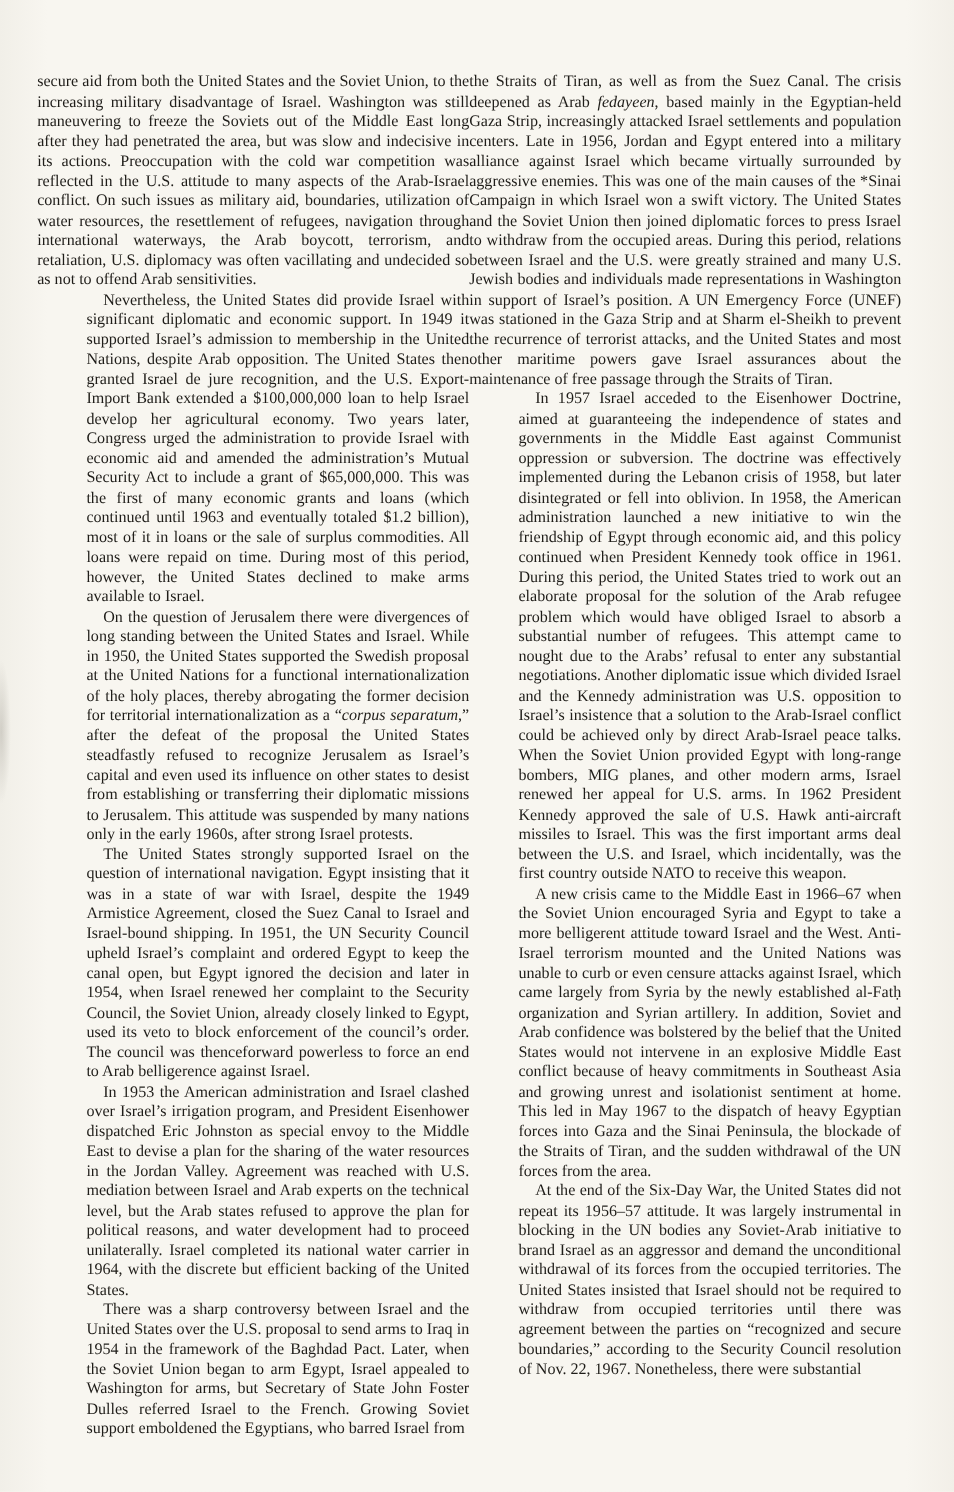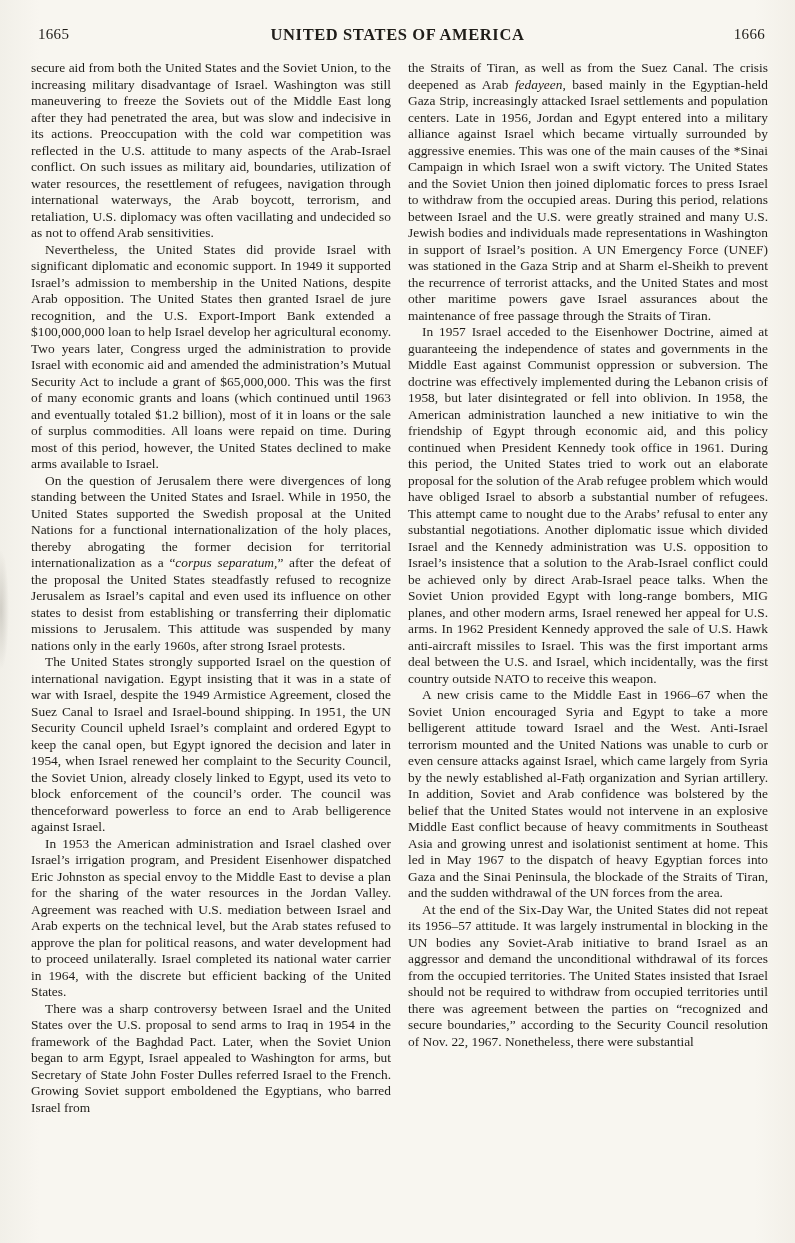--- a/index.html
+++ b/index.html
@@ -49,33 +49,33 @@
     text-align: center;
     font-weight: bold;
     font-size: 16.5px;
     letter-spacing: 0.6px;
   }
   .columns {
     position: absolute;
     top: 60px;
     left: 31px;
     display: flex;
-    gap: 17px;
   }
   .col {
     width: 360px;
     text-align: justify;
     font-size: 13.4px;
     line-height: 16.5px;
   }
   .para {
     margin: 0;
   }
   .para.indent {
     text-indent: 14px;
+    margin-left: 41px;
   }
   em { }
   .smudge-left {
     position: absolute;
     left: -7px;
     top: 550px;
     width: 16px;
     height: 120px;
     background: radial-gradient(closest-side, rgba(95,90,78,0.22), rgba(95,90,78,0));
     pointer-events: none;
@@ -88,25 +88,20 @@
     height: 70px;
     background: radial-gradient(closest-side at 0% 100%, rgba(85,80,68,0.16), rgba(85,80,68,0));
     pointer-events: none;
   }
 </style>
 </head>
 <body>
 
 <div class="page">
 
-  <div class="pagehead">
-    <span class="pagenum-left">1665</span>
-    <div class="head-title">UNITED STATES OF AMERICA</div>
-    <span class="pagenum-right">1666</span>
-  </div>
 
   <div class="columns">
     <div class="col">
         <p class="para"><span>secure aid from both the United States and the Soviet Union, to the increasing military disadvantage of Israel. Washington was still maneuvering to freeze the Soviets out of the Middle East long after they had penetrated the area, but was slow and indecisive in its actions. Preoccupation with the cold war competition was reflected in the U.S. attitude to many aspects of the Arab-Israel conflict. On such issues as military aid, boundaries, utilization of water resources, the resettlement of refugees, navigation through international waterways, the Arab boycott, terrorism, and retaliation, U.S. diplomacy was often vacillating and undecided so as not to offend Arab sensitivities.</span></p>
         <p class="para indent"><span>Nevertheless, the United States did provide Israel with significant diplomatic and economic support. In 1949 it supported Israel’s admission to membership in the United Nations, despite Arab opposition. The United States then granted Israel de jure recognition, and the U.S. Export-Import Bank extended a $100,000,000 loan to help Israel develop her agricultural economy. Two years later, Congress urged the administration to provide Israel with economic aid and amended the administration’s Mutual Security Act to include a grant of $65,000,000. This was the first of many economic grants and loans (which continued until 1963 and eventually totaled $1.2 billion), most of it in loans or the sale of surplus commodities. All loans were repaid on time. During most of this period, however, the United States declined to make arms available to Israel.</span></p>
         <p class="para indent"><span>On the question of Jerusalem there were divergences of long standing between the United States and Israel. While in 1950, the United States supported the Swedish proposal at the United Nations for a functional internationalization of the holy places, thereby abrogating the former decision for territorial internationalization as a “</span><em>corpus separatum,</em><span>” after the defeat of the proposal the United States steadfastly refused to recognize Jerusalem as Israel’s capital and even used its influence on other states to desist from establishing or transferring their diplomatic missions to Jerusalem. This attitude was suspended by many nations only in the early 1960s, after strong Israel protests.</span></p>
         <p class="para indent"><span>The United States strongly supported Israel on the question of international navigation. Egypt insisting that it was in a state of war with Israel, despite the 1949 Armistice Agreement, closed the Suez Canal to Israel and Israel-bound shipping. In 1951, the UN Security Council upheld Israel’s complaint and ordered Egypt to keep the canal open, but Egypt ignored the decision and later in 1954, when Israel renewed her complaint to the Security Council, the Soviet Union, already closely linked to Egypt, used its veto to block enforcement of the council’s order. The council was thenceforward powerless to force an end to Arab belligerence against Israel.</span></p>
         <p class="para indent"><span>In 1953 the American administration and Israel clashed over Israel’s irrigation program, and President Eisenhower dispatched Eric Johnston as special envoy to the Middle East to devise a plan for the sharing of the water resources in the Jordan Valley. Agreement was reached with U.S. mediation between Israel and Arab experts on the technical level, but the Arab states refused to approve the plan for political reasons, and water development had to proceed unilaterally. Israel completed its national water carrier in 1964, with the discrete but efficient backing of the United States.</span></p>
         <p class="para indent"><span>There was a sharp controversy between Israel and the United States over the U.S. proposal to send arms to Iraq in 1954 in the framework of the Baghdad Pact. Later, when the Soviet Union began to arm Egypt, Israel appealed to Washington for arms, but Secretary of State John Foster Dulles referred Israel to the French. Growing Soviet support emboldened the Egyptians, who barred Israel from</span></p>
       </div>

